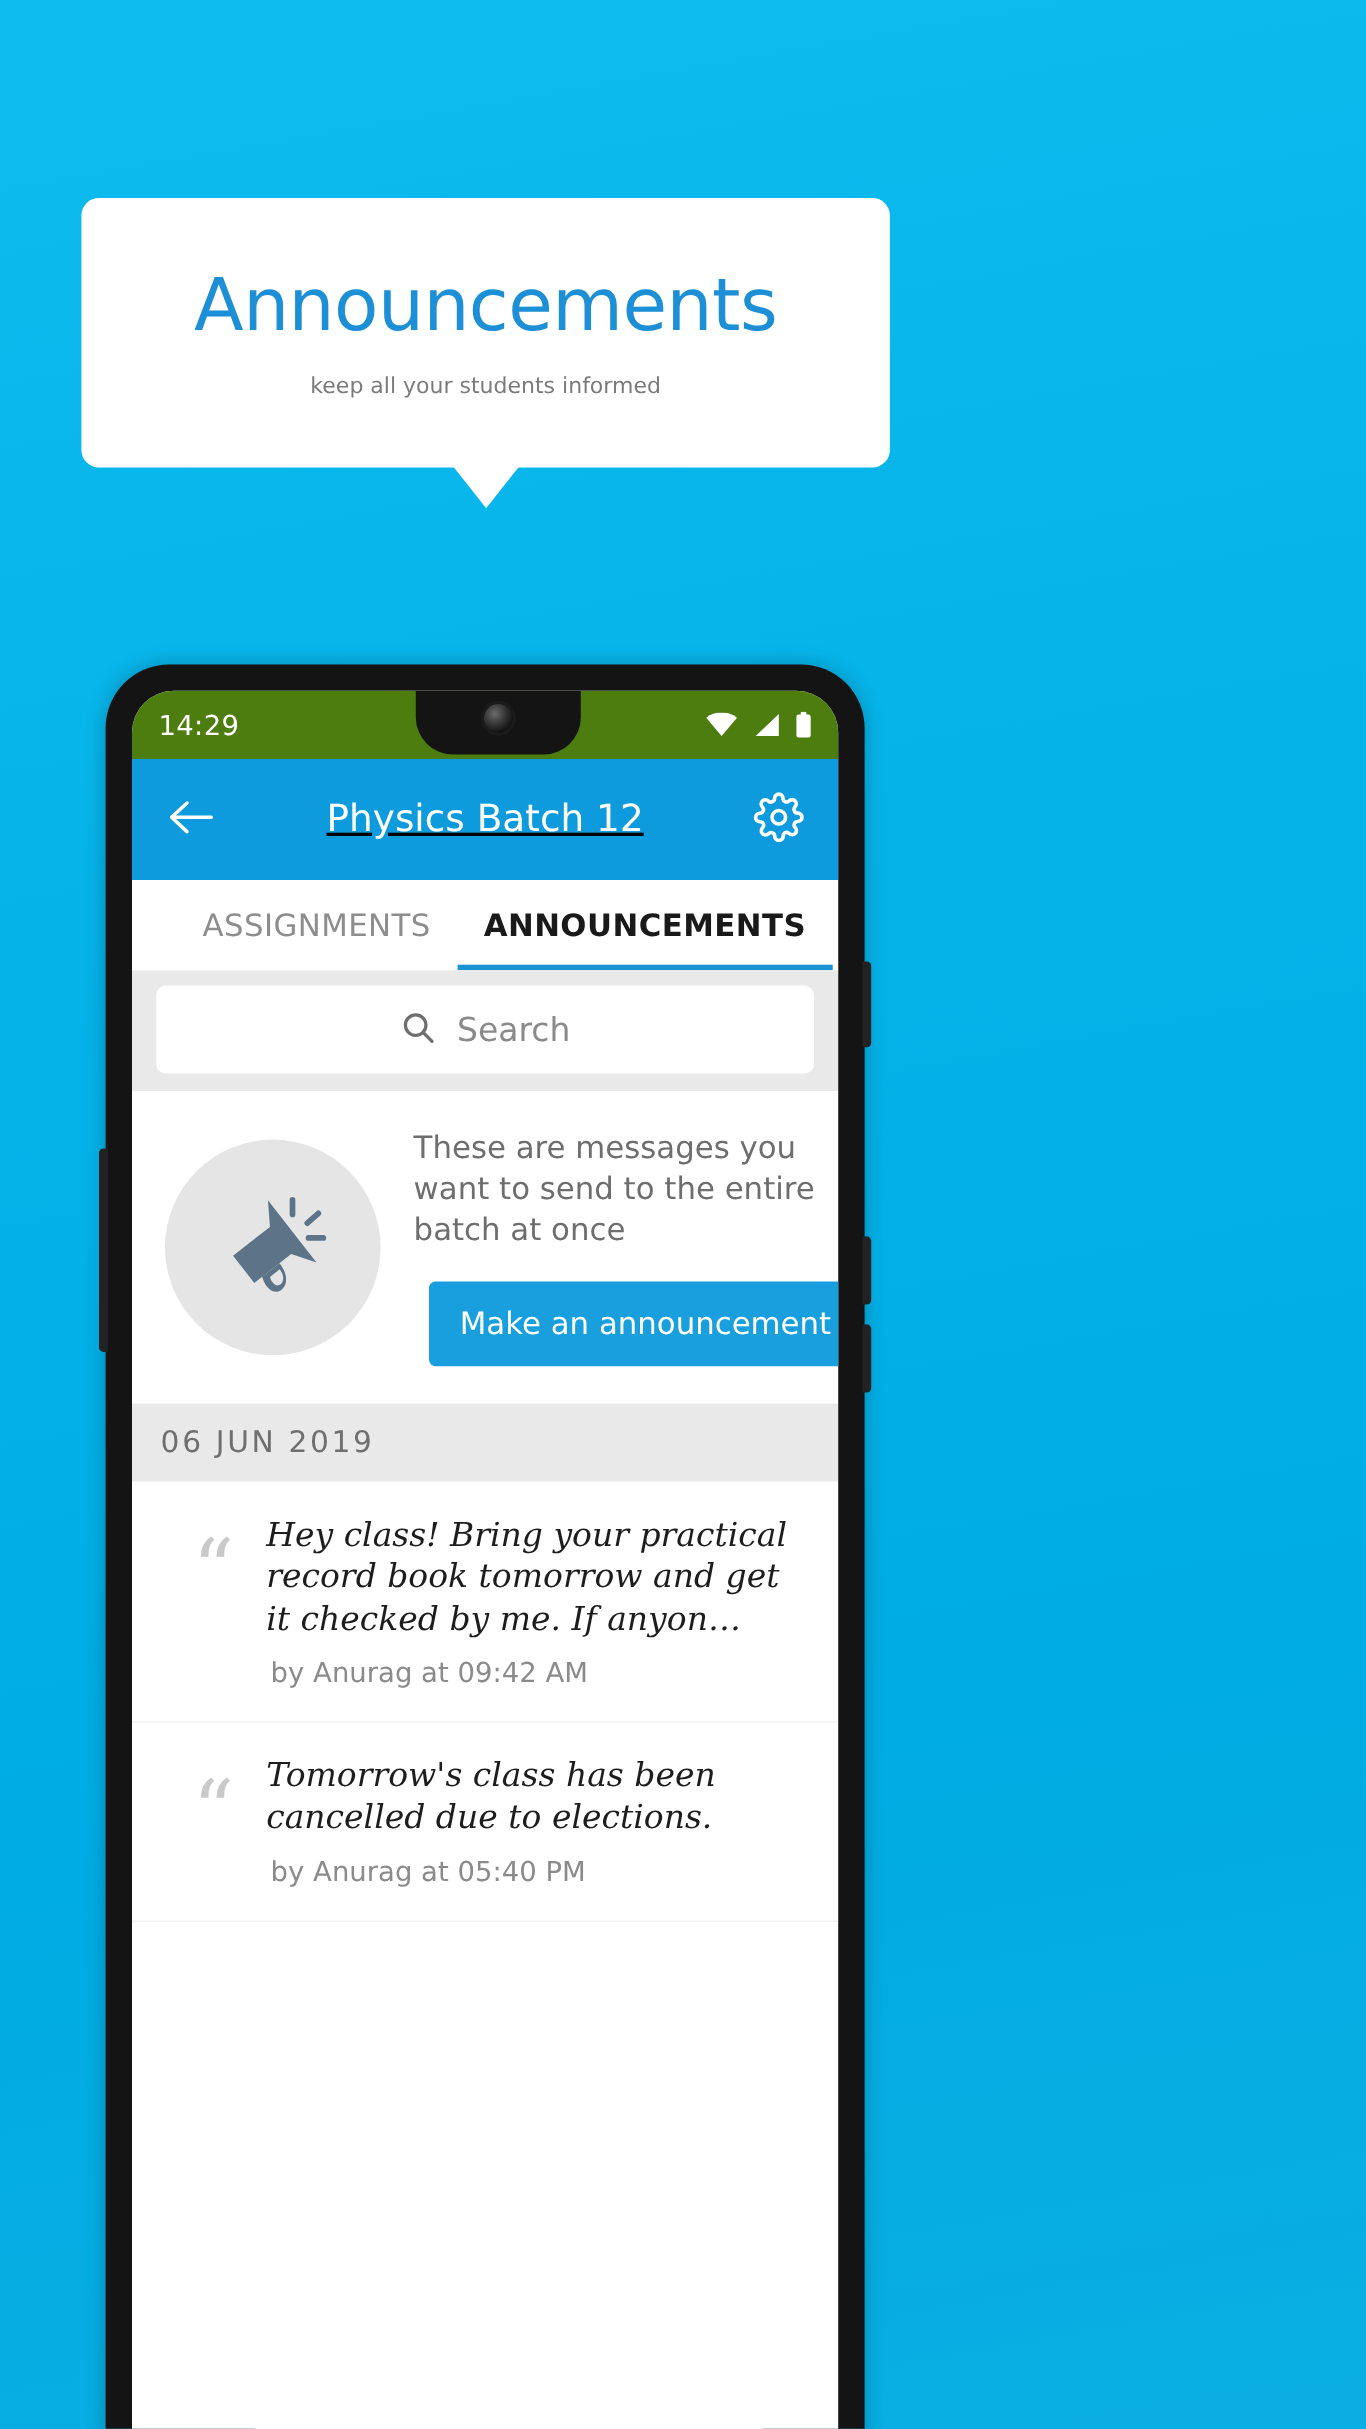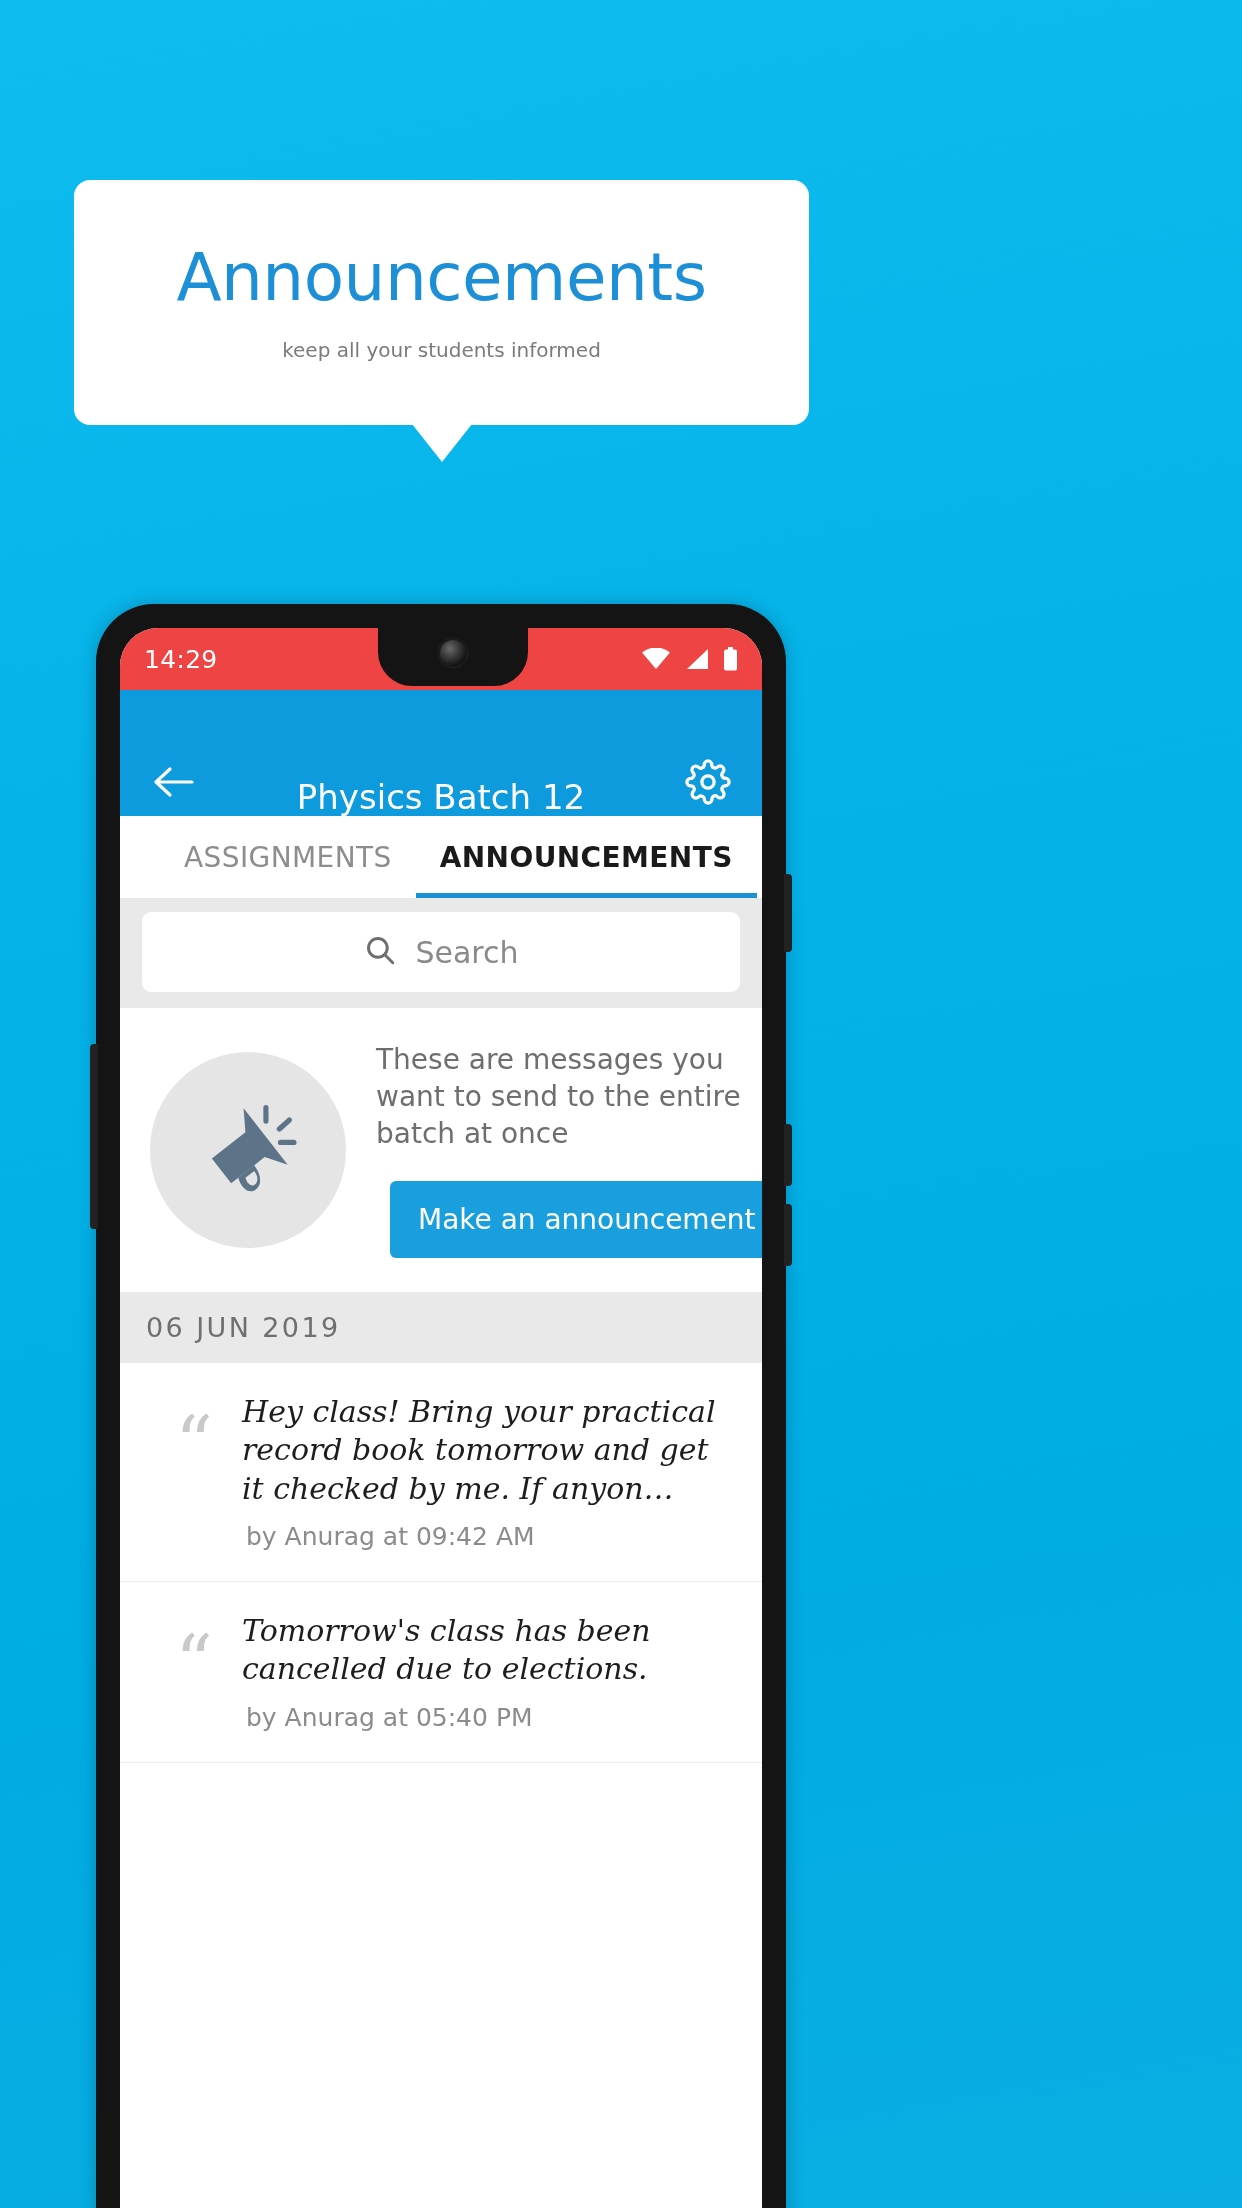--- a/index.html
+++ b/index.html
@@ -120,21 +120,21 @@
     width: 8px;
     height: 185px;
     background: #222;
     border-radius: 4px 0 0 4px;
   }
 
   
   .statusbar {
     position: relative;
     height: 62px;
-    background: #ef4444;
+    background: #4d7c0f;
     display: flex;
     align-items: center;
     justify-content: space-between;
     padding: 0 24px;
     box-sizing: border-box;
     color: #fff;
   }
   .status-time {
     font-size: 25px;
     font-weight: 500;
@@ -176,27 +176,28 @@
     transform: translateX(-50%);
     width: 26px;
     height: 26px;
     border-radius: 50%;
     background: radial-gradient(circle at 38% 34%, #6b6b6b 0%, #3a3a3a 38%, #141414 72%);
     box-shadow: 0 0 0 3px #1b1b1b;
   }
 
   
   .appbar {
-    height: 126px;
+    height: 110px;
     background: #0d9bdd;
     display: flex;
-    align-items: flex-end;
+    align-items: center;
     padding: 0 22px;
     box-sizing: border-box;
     position: relative;
+    text-decoration: underline;
   }
   .appbar-back, .appbar-gear {
     width: 64px;
     height: 64px;
     display: flex;
     align-items: center;
     justify-content: center;
     flex: 0 0 auto;
   }
   .appbar-titles {

